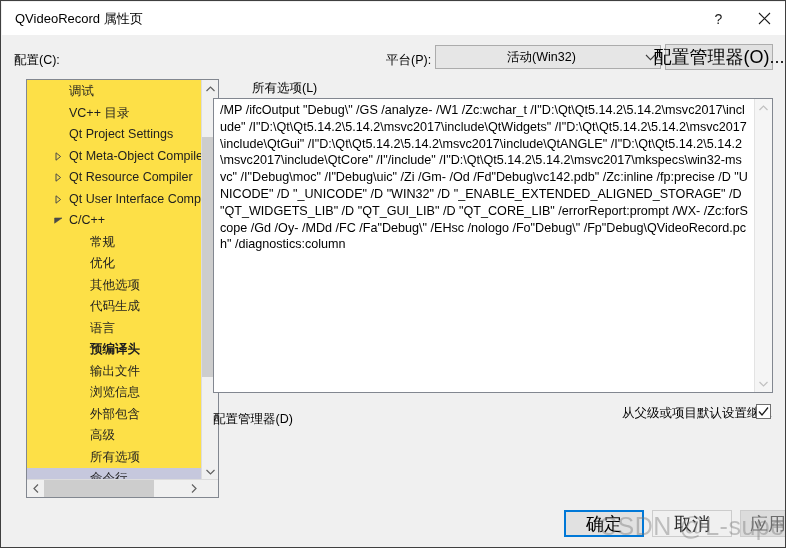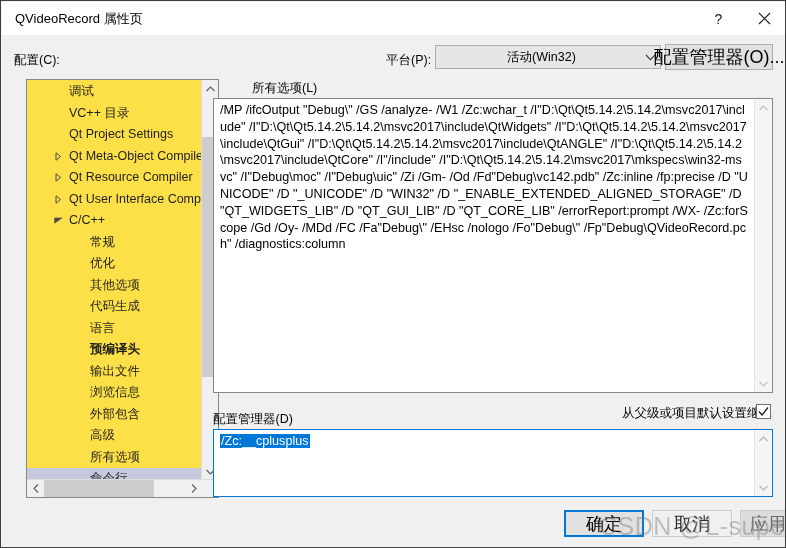--- a/index.html
+++ b/index.html
@@ -385,35 +385,20 @@
 
   <div class="field-label" id="othopt-lab">配置管理器(D)</div>
 
   <div class="field-label" id="inherit-lab">从父级或项目默认设置继承</div>
   <div class="cbx">
     <svg width="11" height="11" viewBox="0 0 11 11" aria-hidden="true">
       <path d="M1 5.5 L4 9 L10 1.5" stroke="#1b1b1b" stroke-width="1.3" fill="none"></path>
     </svg>
   </div>
 
-  <div class="textbox" id="othopt-box">
-    <div class="tb-text"><span class="sel-text">/Zc:__cplusplus</span></div>
-    <div class="vsb">
-      <div class="ar up">
-        <svg width="9" height="6" viewBox="0 0 9 6" aria-hidden="true">
-            <path d="M0.5 5 L4.5 1 L8.5 5" stroke="#b4b4b4" stroke-width="1.2" fill="none"></path>
-          </svg>
-      </div>
-      <div class="ar dn">
-        <svg width="9" height="6" viewBox="0 0 9 6" aria-hidden="true">
-            <path d="M0.5 1 L4.5 5 L8.5 1" stroke="#b4b4b4" stroke-width="1.2" fill="none"></path>
-          </svg>
-      </div>
-    </div>
-  </div>
 
   <div class="btn" id="ok-btn">确定</div>
   <div class="btn" id="cancel-btn">取消</div>
   <div class="btn" id="apply-btn">应用(A)</div>
 
   <div class="watermark">CSDN @L-super</div>
   <div class="bottom-strip"></div>
 </div>
 
 </body></html>

